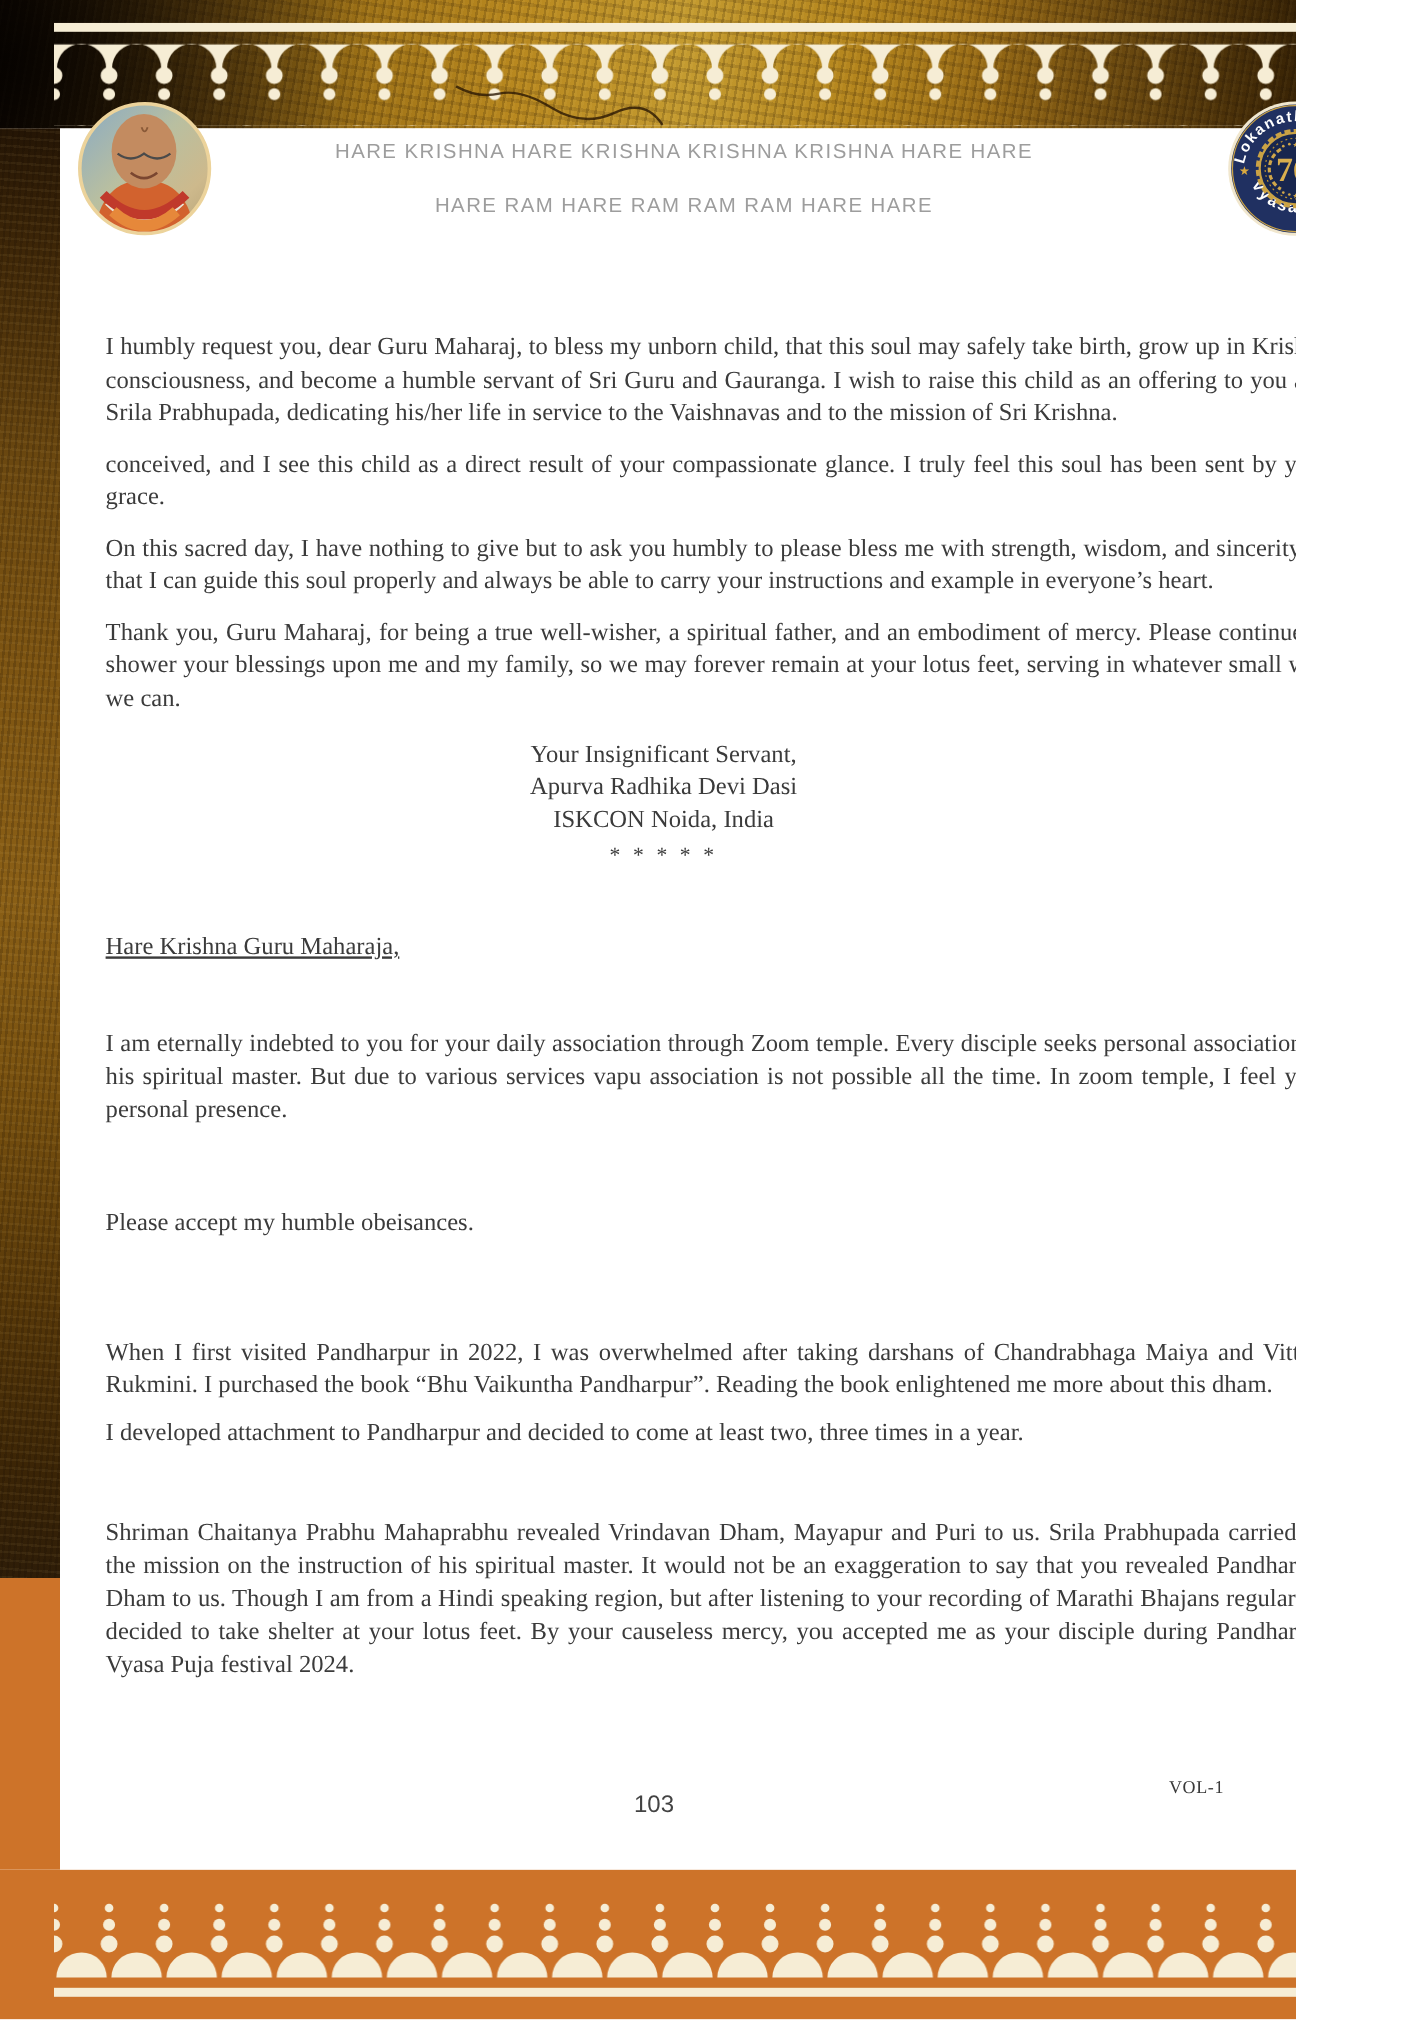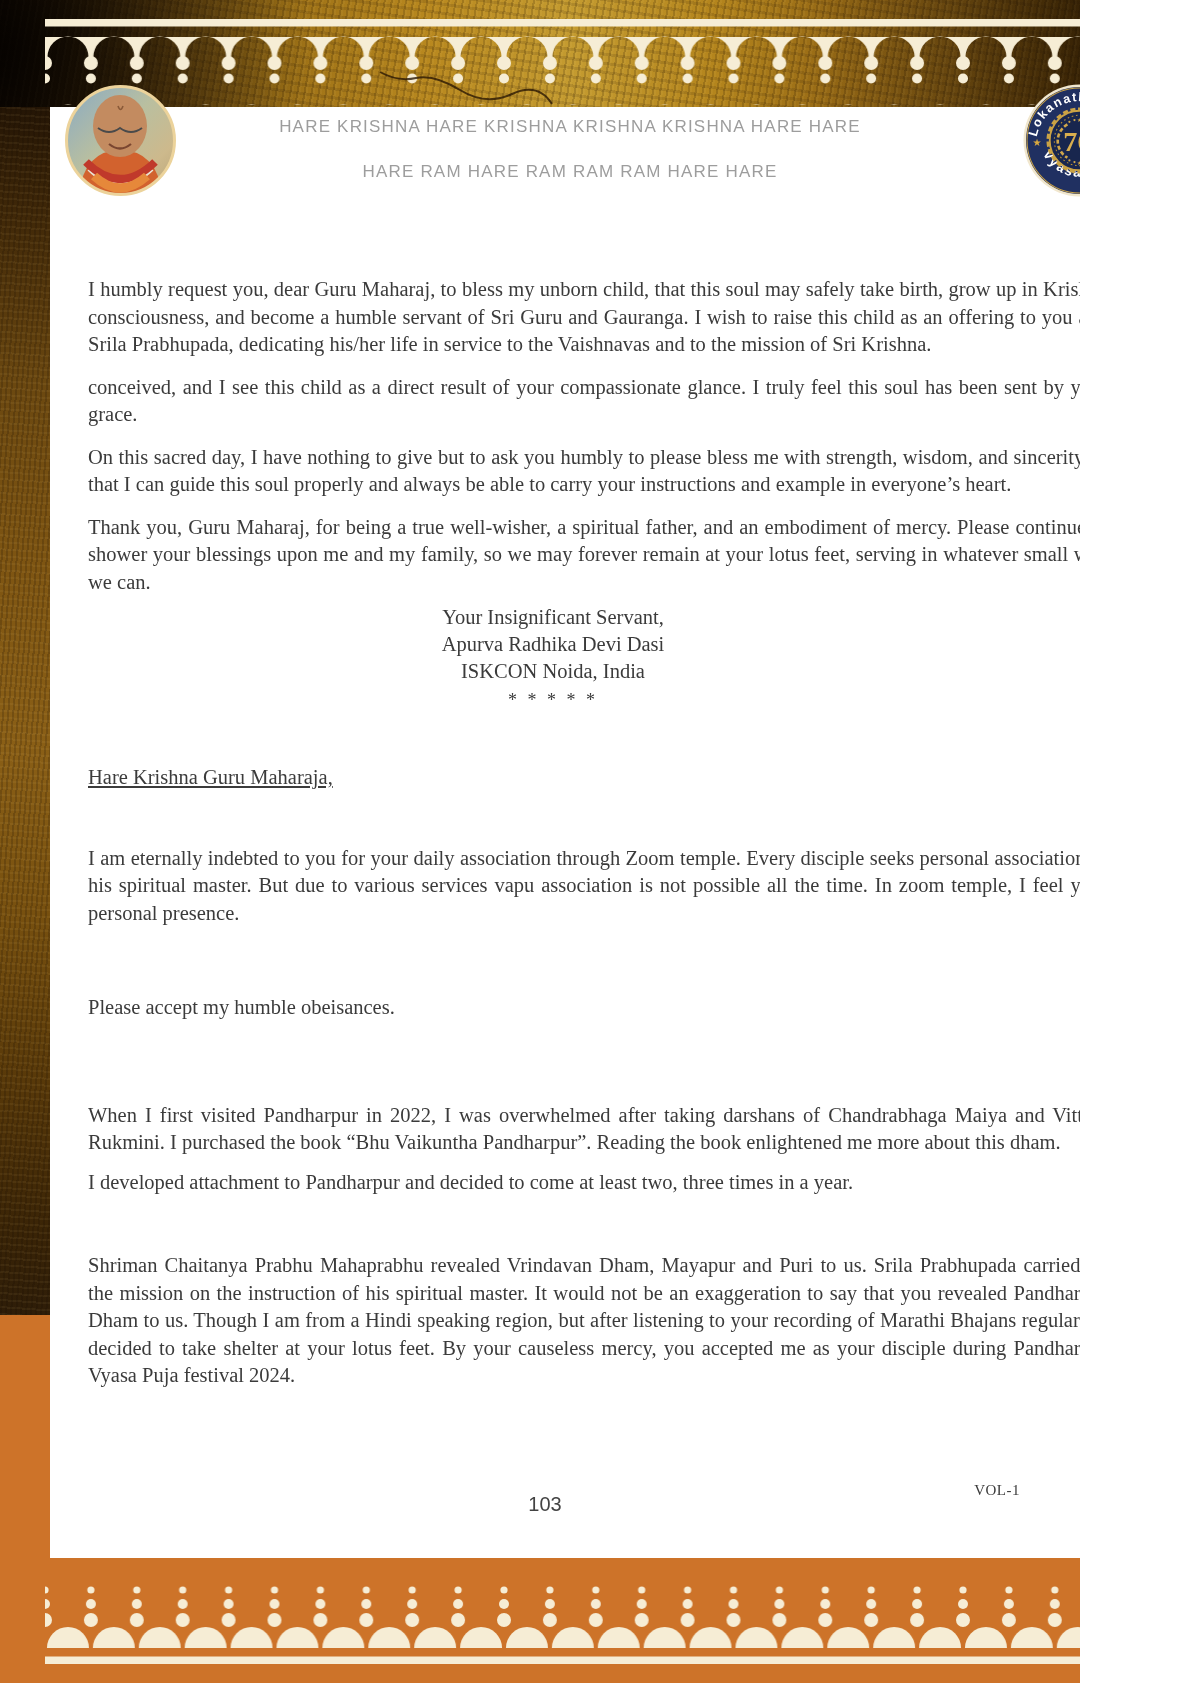--- a/index.html
+++ b/index.html
@@ -42,21 +42,21 @@
   .mantra.l2{top:55px;}
 
   .photo-wrap{position:absolute;left:64px;top:84px;width:113px;height:113px;z-index:5;}
   .badge-wrap{position:absolute;left:1023px;top:84px;width:113px;height:113px;z-index:5;}
 
   .content{position:absolute;left:38px;top:169px;width:1020px;color:#3b3b3b;
     font-size:20.5px;line-height:27.5px;}
   .content p{margin:0 0 15px 0;text-align:justify;}
   .content p.last{margin-bottom:0;}
 
-  .signature{width:930px;text-align:center;line-height:27px;margin-top:8px;}
+  .signature{width:930px;text-align:center;line-height:27px;margin-top:20px;}
   .divider{letter-spacing:3px;font-size:18px;margin-top:2px;}
 
   .salutation{margin-top:50px;text-decoration:underline;}
   .obeisances{margin-top:67px;}
   .para-zoom{margin-top:53px;}
   .para-visit{margin-top:80px;}
   .para-attach{margin-top:12px;}
   .para-shelter{margin-top:56px;}
   .content .block{text-align:justify;}
 

